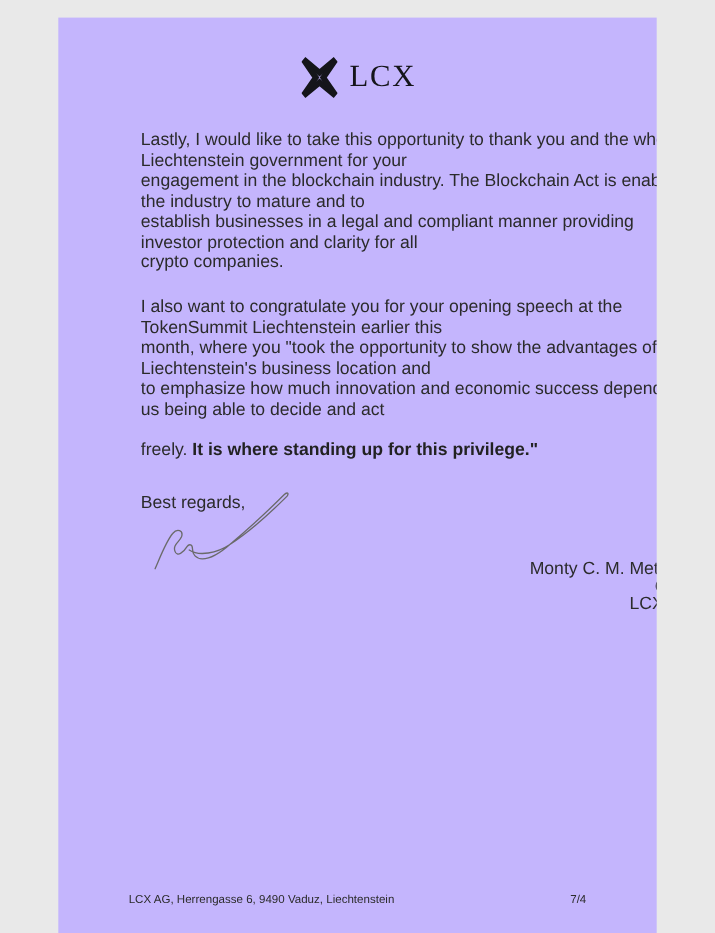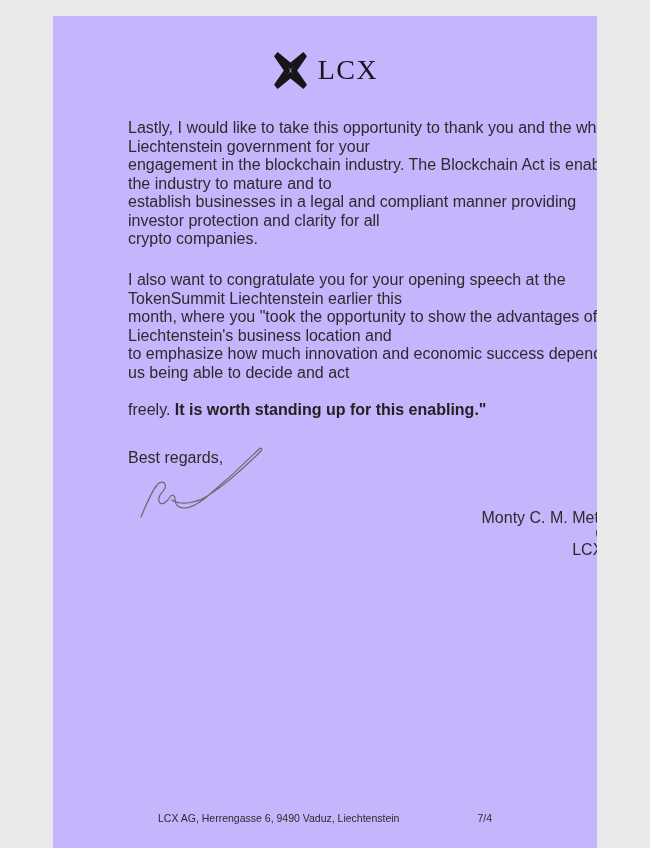--- a/index.html
+++ b/index.html
@@ -26,21 +26,21 @@
   .closing{margin:11px 0 0 0;white-space:pre-line;}
   
   .signature-block{position:relative;margin-top:43px;}
   .signer-line{line-height:16px;text-align:right;}
   .signature-svg{position:absolute;left:3px;top:-68px;width:140px;height:78px;pointer-events:none;}
   .signature-svg path{fill:none;stroke:#6a6a6a;stroke-width:1.2;stroke-linecap:round;}
   
   .page-footer{
     position:absolute;left:0;right:0;top:796px;
     display:flex;justify-content:space-between;
-    padding:0 105px;font-size:10.5px;line-height:13px;color:#2b2b2b;
+    padding:0 64px;font-size:10.5px;line-height:13px;color:#2b2b2b;
   }
 </style>
 </head>
 <body>
 
 <div class="page">
 
   <header class="letterhead">
     <div class="logo">
       <svg class="logo-mark" viewBox="0 0 38 42" aria-hidden="true">
@@ -57,21 +57,21 @@
 
     <p class="para">Lastly, I would like to take this opportunity to thank you and the whole Liechtenstein government for your
 engagement in the blockchain industry. The Blockchain Act is enabling the industry to mature and to
 establish businesses in a legal and compliant manner providing investor protection and clarity for all
 crypto companies.</p>
 
     <div class="para">
       <span class="lines">I also want to congratulate you for your opening speech at the TokenSummit Liechtenstein earlier this
 month, where you "took the opportunity to show the advantages of Liechtenstein's business location and
 to emphasize how much innovation and economic success depend on us being able to decide and act</span>
-      <span class="last-line"><span>freely. </span><strong>It is worth standing up for this enabling."</strong></span>
+      <span class="last-line"><span>freely. </span><strong>It is where standing up for this privilege."</strong></span>
     </div>
 
     <p class="closing">Best regards,</p>
 
     <div class="signature-block">
       <svg class="signature-svg" viewBox="0 0 140 78" aria-hidden="true">
         <path d="M 10 75
                  C 14 66 20 50 26 43
                  C 30 38 36 40 34 46
                  C 32 51 26 53 28 59

